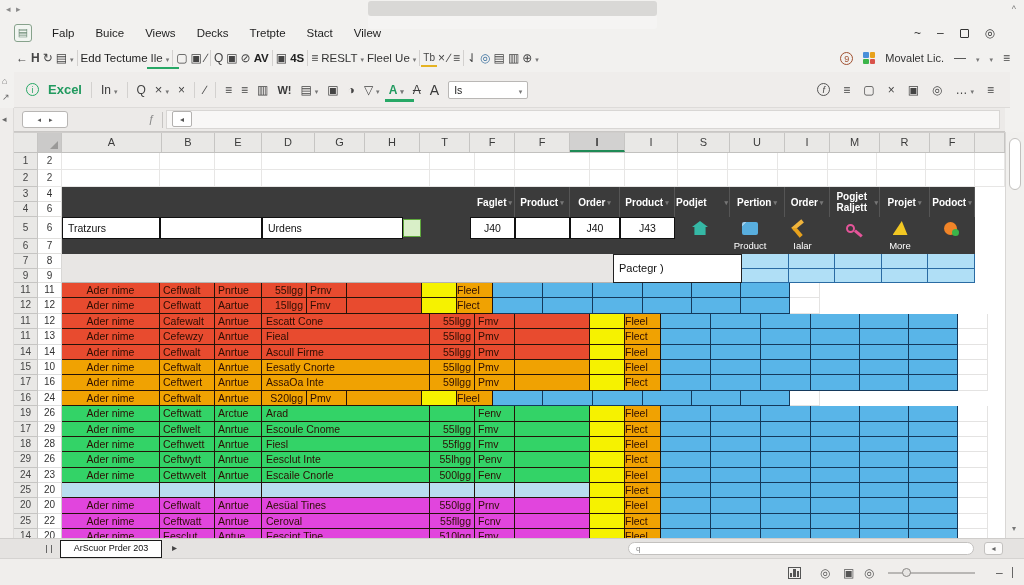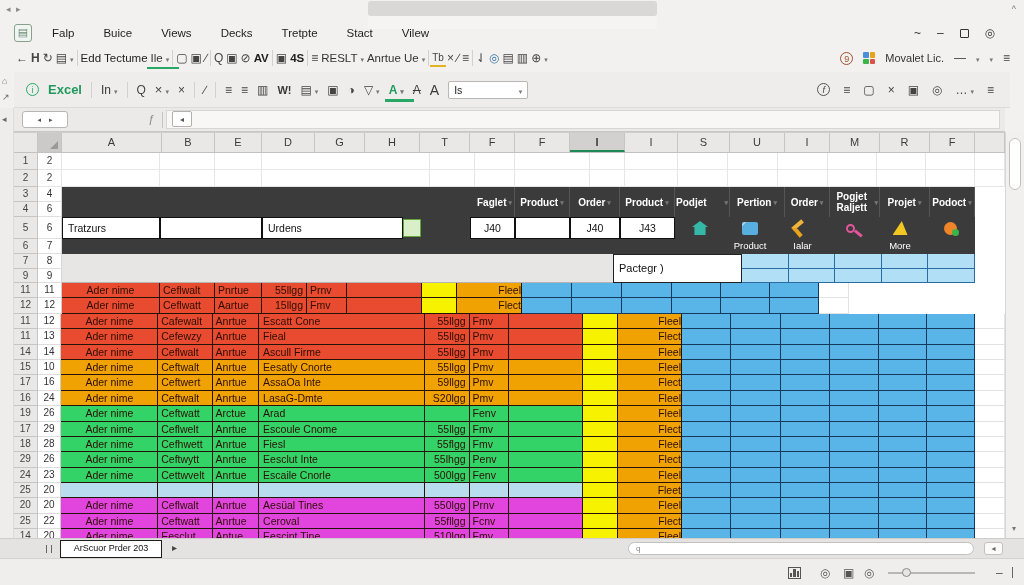--- a/index.html
+++ b/index.html
@@ -21,21 +21,21 @@
 .g-dash::before{content:"—"}.g-min::before{content:"–"}.g-tld::before{content:"~"}
 .g-dn::before{content:"▾"}.g-W::before{content:"W!"}.g-Tb::before{content:"Tb"}
 
 .titlebar{left:0;top:0;width:1024px;height:22px}
 .t-pill{left:368px;top:1px;width:289px;height:15px;background:#d9d8d6;border-radius:3px}
 .t-pill2{left:368px;top:16px;width:289px;height:13px;background:#f5f4f3;border-radius:0 0 3px 3px}
 .t-nav{left:6px;top:4px;font-size:9px;color:#8a8a8a;letter-spacing:3px}
 
 .menubar{left:0;top:22px;width:1024px;height:24px}
 .applogo{left:14px;top:2px;width:18px;height:18px;border:1.5px solid #87a28c;border-radius:3px;background:#f1f5f1;color:#6d8c76;font-size:11px;text-align:center;line-height:15px}
-.menuitems{left:52px;top:5px;display:flex;gap:29px;font-size:11.5px;color:#1e1e1e}
+.menuitems{left:52px;top:5px;display:flex;gap:21px;font-size:11.5px;color:#1e1e1e}
 .winctl{top:4px;right:18px;display:flex;gap:16px;align-items:center;color:#333;font-size:12px}
 .wbox{width:9px;height:9px;border:1.2px solid #333;border-radius:1px}
 
 .toolbar1{left:0;top:46px;width:1024px;height:24px;display:flex;align-items:center;gap:3px;padding-left:16px;font-size:11.5px;color:#333}
 .tb-lbl{color:#222}
 .ddl{display:flex;align-items:center;gap:3px}
 .u-green{position:relative}
 .u-green::after{content:"";position:absolute;left:-4px;right:-10px;bottom:-5px;height:2.5px;background:#27a866}
 .u-yel{position:relative}
 .u-yel::after{content:"";position:absolute;left:-2px;right:-2px;bottom:-4px;height:2.5px;background:#e5b322}
@@ -103,21 +103,21 @@
 
 .datarows{position:absolute;left:0;top:151px;width:991px;height:255px;overflow:hidden}
 .drow{display:flex;height:15.4px}
 .dc{border-right:1px solid #241309;border-bottom:1px solid #241309;font-size:10.5px;color:#2d0e03;line-height:14px;overflow:hidden;white-space:nowrap}
 .c0{width:24px;background:#e9e8e6;border-right:1px solid #c6c5c3!important;border-bottom:1px solid #c6c5c3!important;color:#444;text-align:center;font-size:10px}
 .c1{width:24px;background:#fff;border-right:1px solid #cfcecd!important;border-bottom:1px solid #ddd!important;color:#333;text-align:center;font-size:10px}
 .c2{width:98px;text-align:center}.c3{width:55px;padding-left:3px}.c4{width:47px;padding-left:3px}
 .c5{width:168px;padding-left:4px}.c6{width:45px;text-align:right;padding-right:3px}
 .c7{width:40px;padding-left:3px}.c8{width:75px}
 .c9{width:35px;background:#f6f200}
-.c10{width:65px;background:#f0a202;text-align:right}
+.c10{width:36px;background:#f0a202;text-align:left}
 .cblue{width:50px;background:#59b5e8;border-right:1px solid #14395c;border-bottom:1px solid #14395c}
 .cblue2{width:49px;background:#59b5e8;border-right:1px solid #14395c;border-bottom:1px solid #14395c}
 .c17{width:30px;background:#fff;border-right:1px solid #e4e3e2;border-bottom:1px solid #e4e3e2}
 .rc-red .fill{background:#e84b2f}
 .rc-orange .fill{background:#f0a202}
 .rc-green .fill{background:#33d367}
 .rc-lightblue .fill{background:#b9ddef}
 .rc-magenta .fill{background:#e145dd}
 
 .tabbar{left:0;top:538px;width:1024px;height:20px;background:#e5e3e1;border-top:1px solid #cfcdcb}
@@ -192,21 +192,21 @@
     <span class="sep"></span>
     <span class="ic g-boxd"></span>
     <span class="tb-lbl" style="font-weight:bold">4S</span>
     <span class="sep"></span>
     <span class="ic g-menu"></span>
     <span class="ddl">
         <span>RESLT</span>
         <span class="g-caret"></span>
       </span>
     <span class="ddl">
-        <span>Anrtue Ue</span>
+        <span>Fleel Ue</span>
         <span class="g-caret"></span>
       </span>
     <span class="sep"></span>
     <span class="ic u-yel g-Tb" style="font-size:10px"></span>
     <span class="ic g-x"></span>
     <span class="ic g-slash"></span>
     <span class="ic g-menu"></span>
     <span class="sep"></span>
     <span class="ic g-down"></span>
     <span class="ic g-circ" style="color:#3a6f9e"></span>
@@ -627,21 +627,20 @@
     <div class="cblue2"></div>
     <div class="cblue2"></div>
     <div class="c17"></div>
   </div>
         <div class="drow rc-orange">
     <div class="dc c0">16</div>
     <div class="dc c1">24</div>
     <div class="dc c2 fill">Ader nime</div>
     <div class="dc c3 fill">Ceftwalt</div>
     <div class="dc c4 fill">Anrtue</div>
-    <div class="dc c5 fill">LasaG-Dmte</div>
     <div class="dc c6 fill">S20lgg</div>
     <div class="dc c7 fill">Pmv</div>
     <div class="dc c8 fill"></div>
     <div class="dc c9"></div>
     <div class="dc c10">Fleel</div>
     <div class="cblue"></div>
     <div class="cblue"></div>
     <div class="cblue"></div>
     <div class="cblue2"></div>
     <div class="cblue2"></div>

